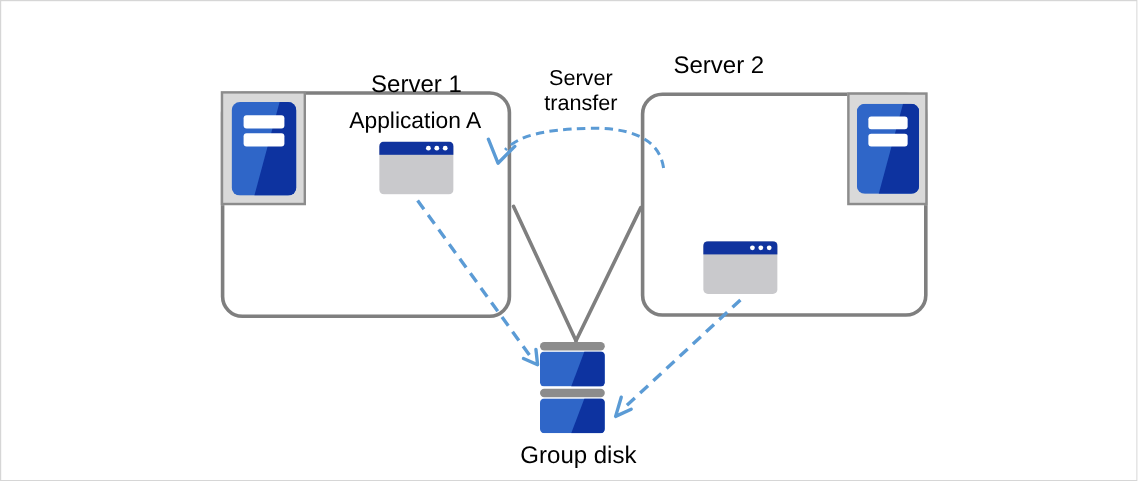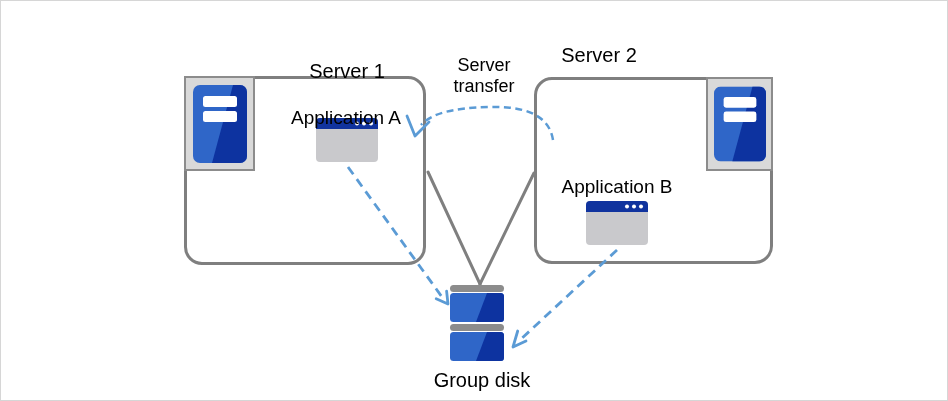--- a/index.html
+++ b/index.html
@@ -45,21 +45,21 @@
     width:54px;height:7px;border-radius:3.5px;
     background:var(--disk-cap-gray,#8c8c8c);
   }
   .disk .g1{margin-top:1px;}
   .disk .g2{margin-top:2px;}
   .label{position:absolute;text-align:center;z-index:4;white-space:nowrap;}
   .server-label{font-size:20px;}
   .app-label{font-size:19px;}
   .lbl-server1{left:276px;top:59px;width:140px;}
   .lbl-server2{left:528px;top:43px;width:140px;}
-  .lbl-app-a{left:275px;top:106px;width:140px;}
+  .lbl-app-a{left:275px;top:90px;width:140px;}
   .lbl-app-b{left:546px;top:175px;width:140px;}
   .lbl-group{
     left:436px;top:54px;width:94px;
     font-size:18px;line-height:21px;white-space:normal;
   }
   .lbl-disk{left:406px;top:368px;width:150px;font-size:20px;}
   .fill-blue-light{fill:var(--blue-light,#2f66c8);}
   .fill-blue-dark{fill:var(--blue-dark,#0d33a0);}
   .fill-titlebar{fill:var(--window-titlebar,#10339e);}
   .fill-window-body{fill:var(--window-body,#c9c9cc);}
@@ -176,17 +176,16 @@
       <g clip-path="url(#d2)">
         <rect width="54" height="29" class="fill-blue-light"></rect>
         <polygon points="37,0 54,0 54,29 26,29" class="fill-blue-dark"></polygon>
       </g>
     </svg>
   </div>
 
   <div class="label server-label lbl-server1">Server 1</div>
   <div class="label server-label lbl-server2">Server 2</div>
   <div class="label app-label lbl-app-a">Application A</div>
-  <div class="label app-label lbl-app-b">Application B</div>
   <div class="label lbl-group">Server transfer</div>
   <div class="label lbl-disk">Group disk</div>
 
 </div>
 
 </body></html>

